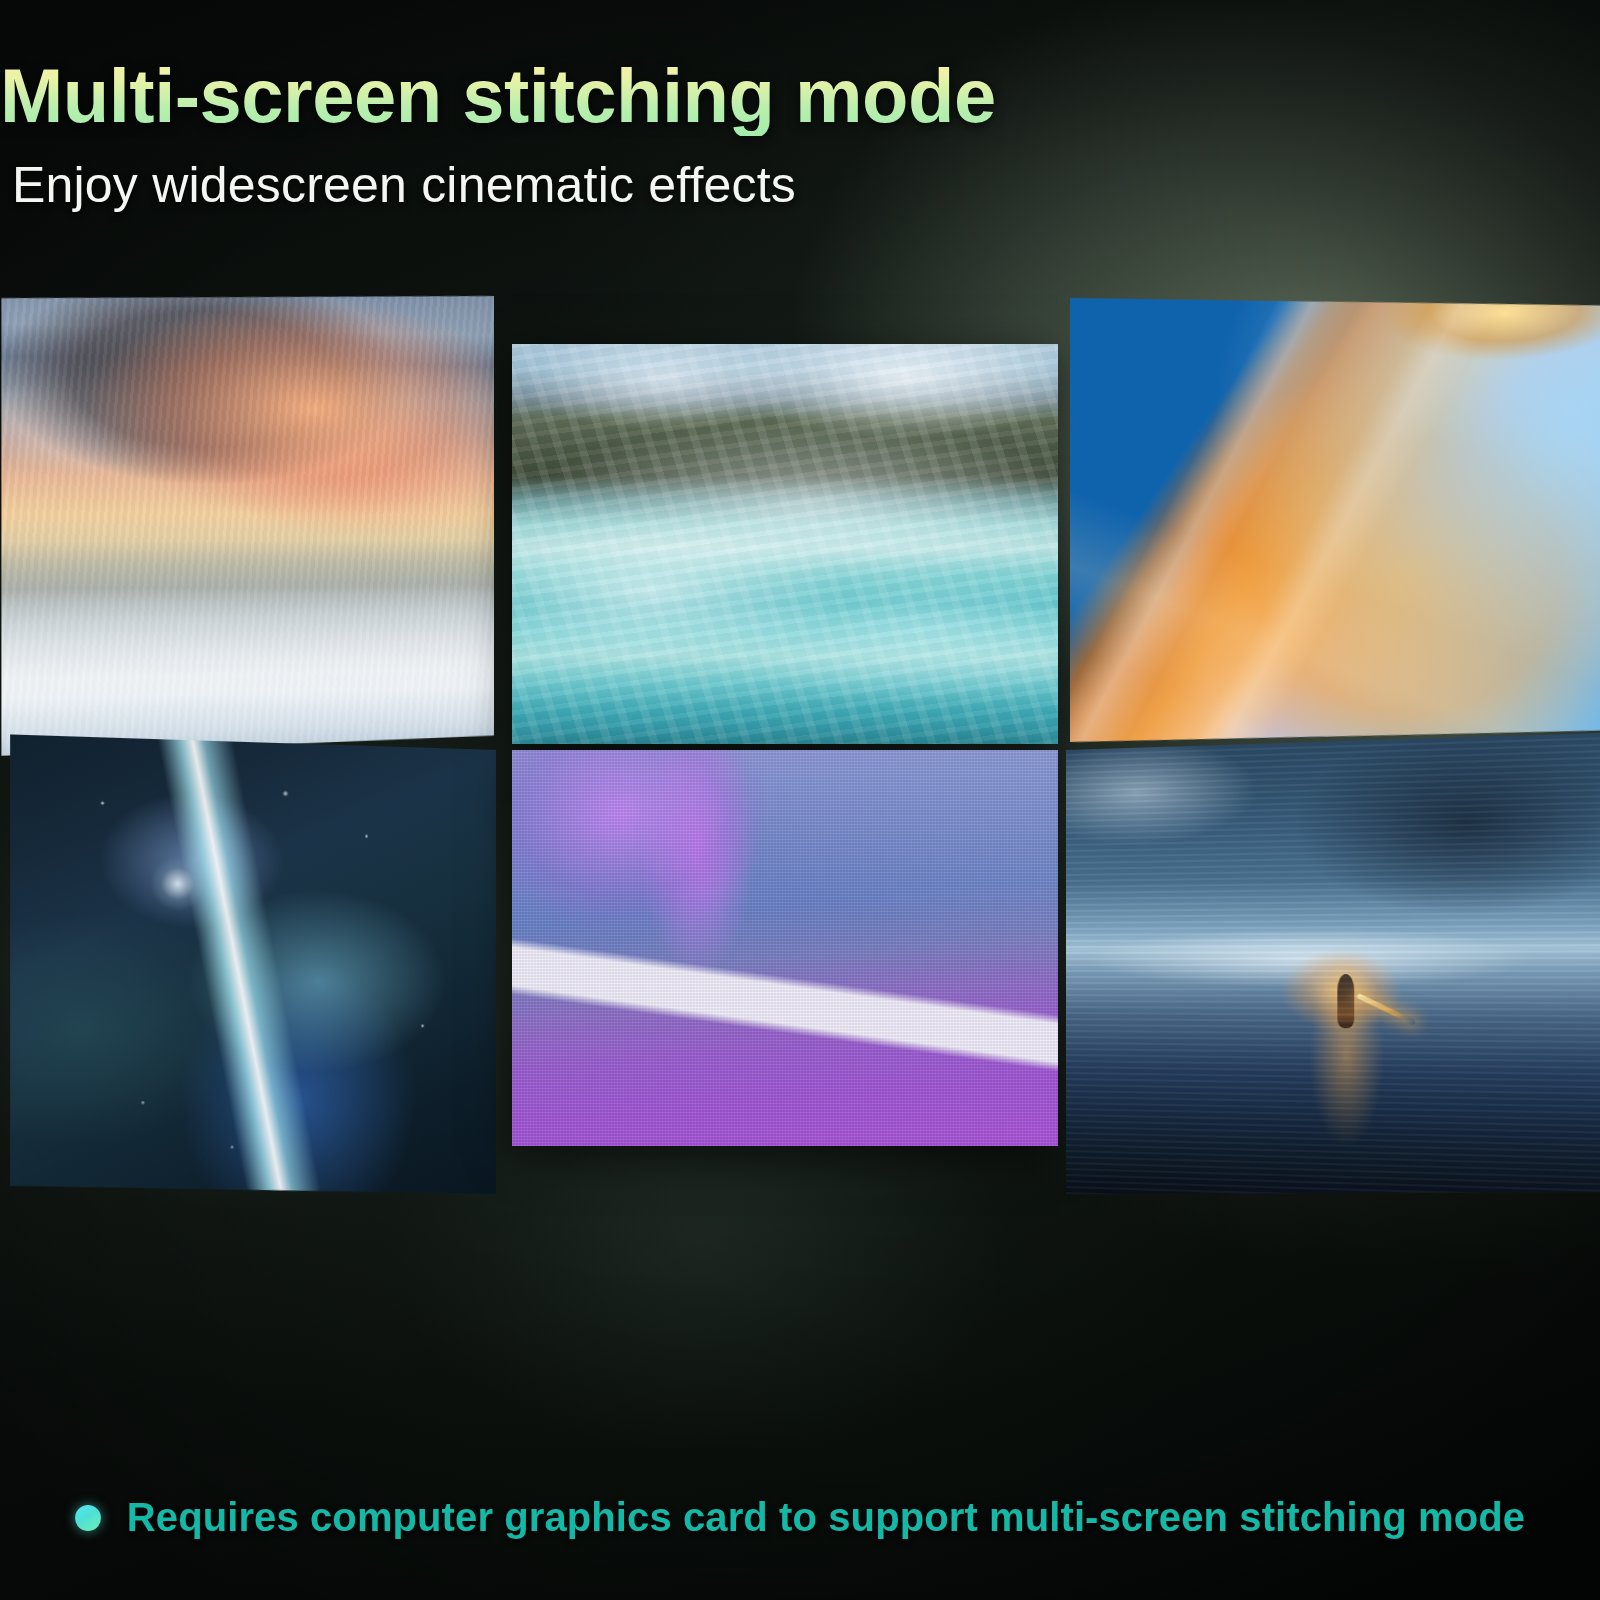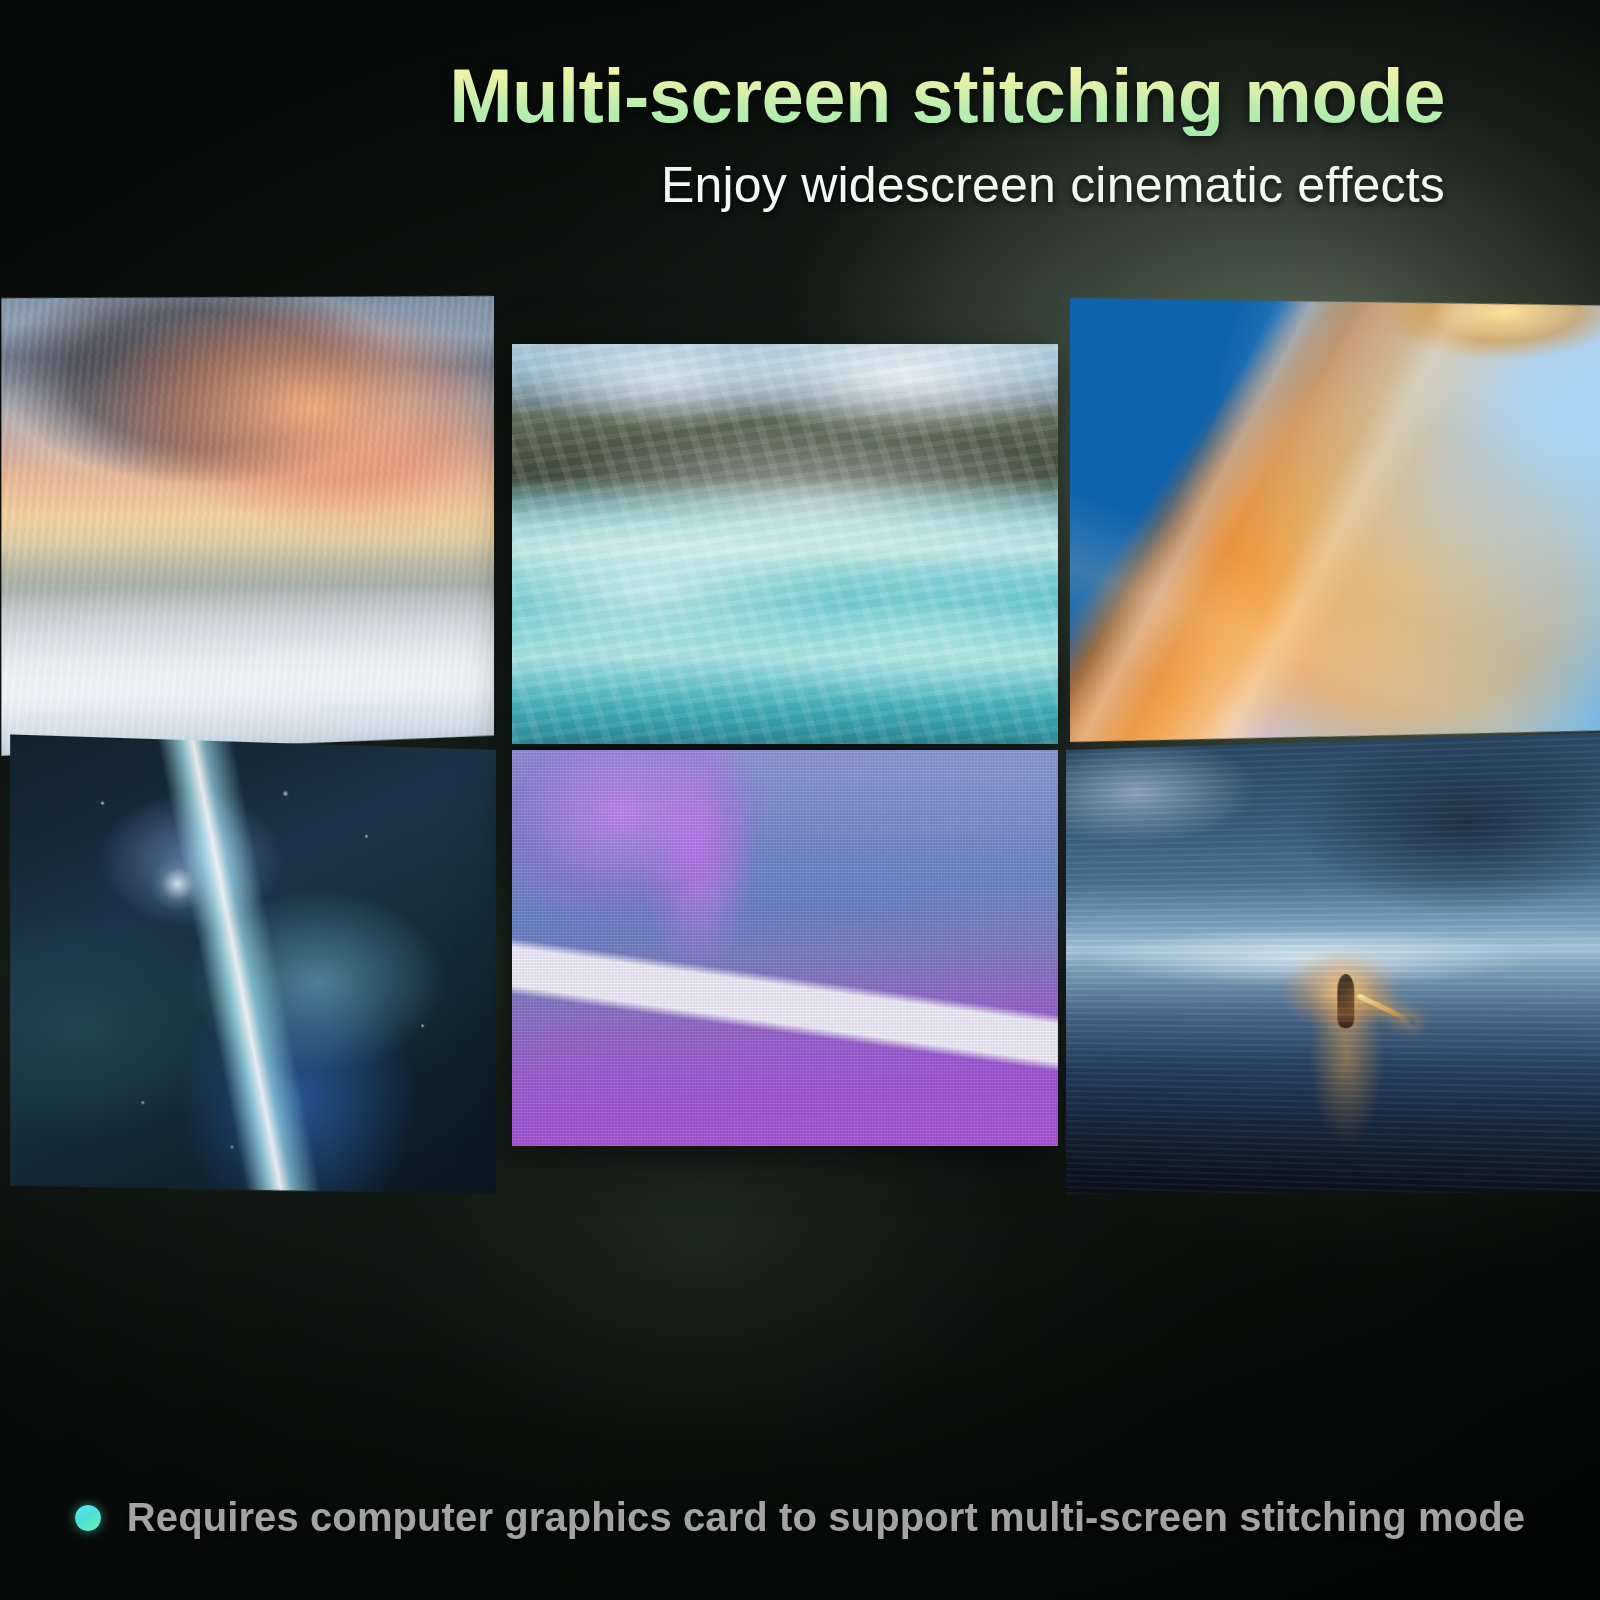--- a/index.html
+++ b/index.html
@@ -28,22 +28,22 @@
       radial-gradient(ellipse 520px 360px at 700px 1240px, rgba(52,68,58,0.42) 0%, rgba(20,30,24,0.15) 60%, rgba(8,14,10,0) 100%),
       linear-gradient(160deg, #0d120f 0%, #101713 28%, #131a16 52%, #0c120e 76%, #060a08 100%);
   }
   .bg-vig {
     background:
       radial-gradient(ellipse 1150px 900px at 800px 820px, rgba(0,0,0,0) 40%, rgba(0,0,0,0.30) 78%, rgba(0,0,0,0.55) 100%);
   }
 
   
   .head-wrap {
-    position:absolute; top:0; left:16px; width:1429px;
-    text-align:right; z-index:6;
+    position:absolute; top:0; left:0; width:1429px;
+    text-align:left; z-index:6;
   }
   .title {
     margin-top:56px;
     font-size:76px;
     font-weight:bold;
     letter-spacing:-0.5px;
     line-height:1.05;
     background:linear-gradient(180deg,#faf3a8 0%,#e7f2a6 30%,#b9eeae 65%,#a2edaa 100%);
     -webkit-background-clip:text;
     background-clip:text;
@@ -263,21 +263,21 @@
   }
   .dot {
     width:26px; height:26px; border-radius:50%;
     background:linear-gradient(150deg,#55e6f2 0%, #4de0d8 45%, #6ef0b0 100%);
     box-shadow:0 0 12px rgba(90,230,220,0.55);
     flex:none;
   }
   .footer-text {
     font-size:40px;
     font-weight:bold;
-    color:#a3a3a3;
+    color:#14b8a6;
     text-shadow:0 2px 6px rgba(0,0,0,0.9);
     letter-spacing:0.1px;
   }
 </style>
 </head>
 <body>
 
 <div id="stage">
 
   <div class="bg-layer bg-base"></div>

